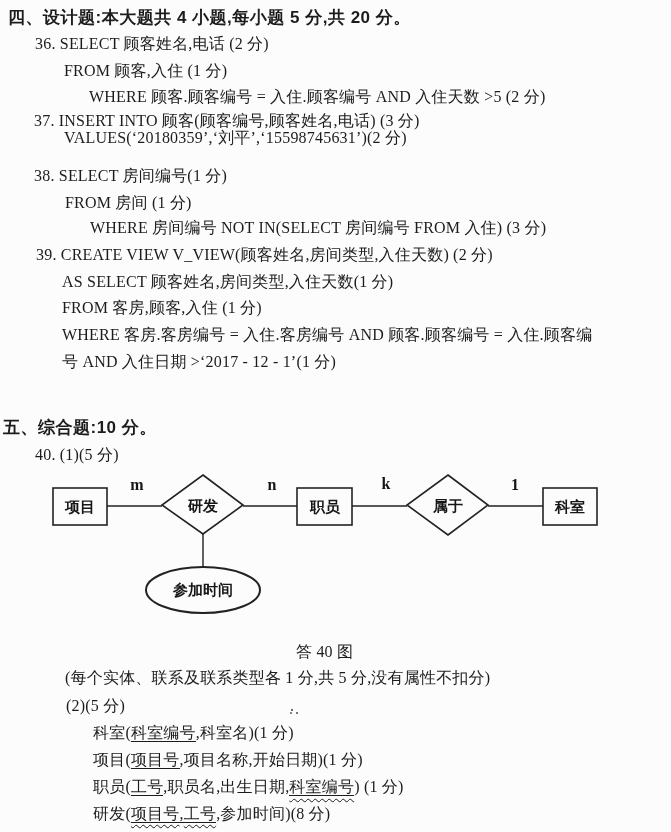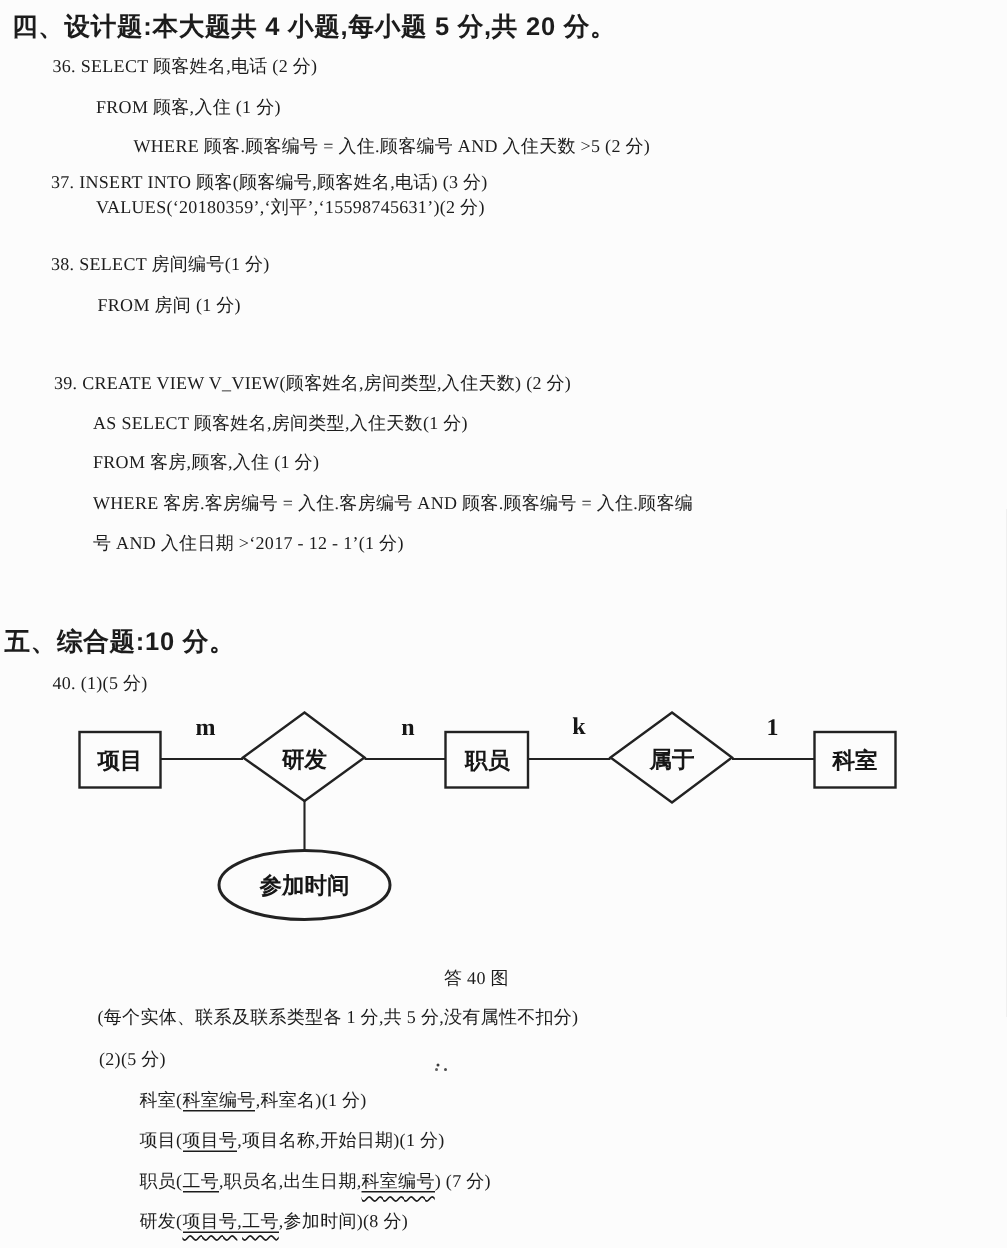--- a/index.html
+++ b/index.html
@@ -7,21 +7,21 @@
     position:relative;
     width:671px;height:832px;
     background:#fcfcfc;
     overflow:hidden;
     font-family:"Liberation Serif","DejaVu Serif",serif;
     color:#1c1c1c;
   }
   .line{
     position:absolute;
     white-space:nowrap;
-    font-size:12px;
+    font-size:16px;
     line-height:20px;
     letter-spacing:0.2px;
   }
   .heading{
     font-family:"Liberation Sans","DejaVu Sans",sans-serif;
     font-weight:bold;
     font-size:17px;
     letter-spacing:0.5px;
   }
   .u{ border-bottom:1.5px solid #1c1c1c; padding-bottom:0px; }
@@ -62,20 +62,21 @@
 
   <div class="line" style="left:35px;top:34px">36. SELECT 顾客姓名,电话 (2 分)</div>
   <div class="line" style="left:64px;top:61px">FROM 顾客,入住 (1 分)</div>
   <div class="line" style="left:89px;top:87px">WHERE 顾客.顾客编号 = 入住.顾客编号 AND 入住天数 &gt;5 (2 分)</div>
 
   <div class="line" style="left:34px;top:111px">37. INSERT INTO 顾客(顾客编号,顾客姓名,电话) (3 分)</div>
   <div class="line" style="left:64px;top:128px">VALUES(‘20180359’,‘刘平’,‘15598745631’)(2 分)</div>
 
   <div class="line" style="left:34px;top:166px">38. SELECT 房间编号(1 分)</div>
   <div class="line" style="left:65px;top:193px">FROM 房间 (1 分)</div>
+  <div class="line" style="left:90px;top:218px">WHERE 房间编号 NOT IN(SELECT 房间编号 FROM 入住) (3 分)</div>
 
   <div class="line" style="left:36px;top:245px">39. CREATE VIEW V_VIEW(顾客姓名,房间类型,入住天数) (2 分)</div>
   <div class="line" style="left:62px;top:272px">AS SELECT 顾客姓名,房间类型,入住天数(1 分)</div>
   <div class="line" style="left:62px;top:298px">FROM 客房,顾客,入住 (1 分)</div>
   <div class="line" style="left:62px;top:325px">WHERE 客房.客房编号 = 入住.客房编号 AND 顾客.顾客编号 = 入住.顾客编</div>
   <div class="line" style="left:62px;top:352px">号 AND 入住日期 &gt;‘2017 - 12 - 1’(1 分)</div>
 
   <div class="line heading" style="left:3px;top:418px">五、综合题:10 分。</div>
   <div class="line" style="left:35px;top:445px">40. (1)(5 分)</div>
 
@@ -112,17 +113,17 @@
   <div class="line" style="left:296px;top:642px">答 40 图</div>
   <div class="line" style="left:65px;top:668px">(每个实体、联系及联系类型各 1 分,共 5 分,没有属性不扣分)</div>
   <div class="line" style="left:66px;top:696px">(2)(5 分)</div>
 
   <div class="smudge"></div>
 
   <div class="line" style="left:93px;top:723px"><span>科室(</span><span class="u">科室编号</span><span>,科室名)(1 分)</span></div>
 
   <div class="line" style="left:93px;top:750px"><span>项目(</span><span class="u">项目号</span><span>,项目名称,开始日期)(1 分)</span></div>
 
-  <div class="line" style="left:93px;top:777px"><span>职员(</span><span class="u">工号</span><span>,职员名,出生日期,</span><span class="uw">科室编号</span><span>) (7 分)</span></div>
+  <div class="line" style="left:93px;top:777px"><span>职员(</span><span class="u">工号</span><span>,职员名,出生日期,</span><span class="uw">科室编号</span><span>) (1 分)</span></div>
 
   <div class="line" style="left:93px;top:804px"><span>研发(</span><span class="u"><span class="w">项目号</span><span>,</span><span class="w">工号</span></span><span>,参加时间)(8 分)</span></div>
 
 </div>
 
 </body></html>

